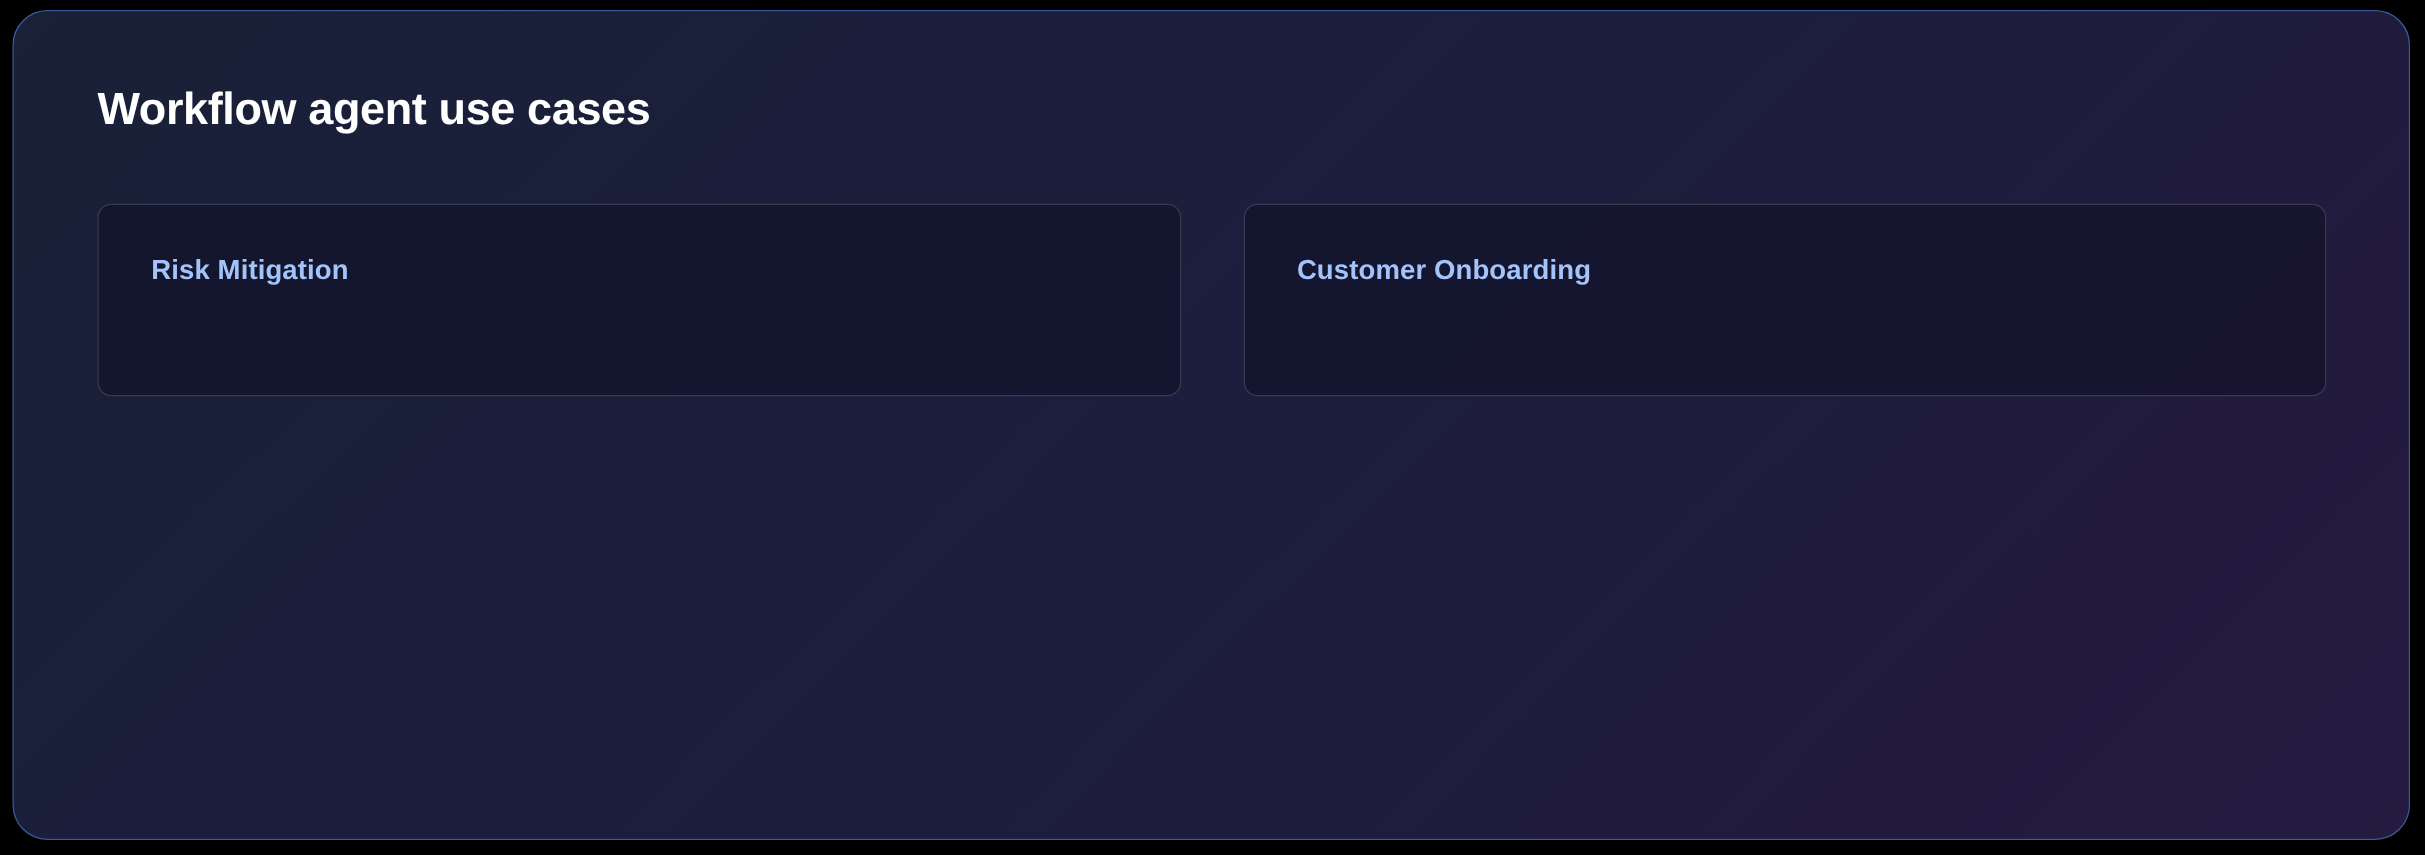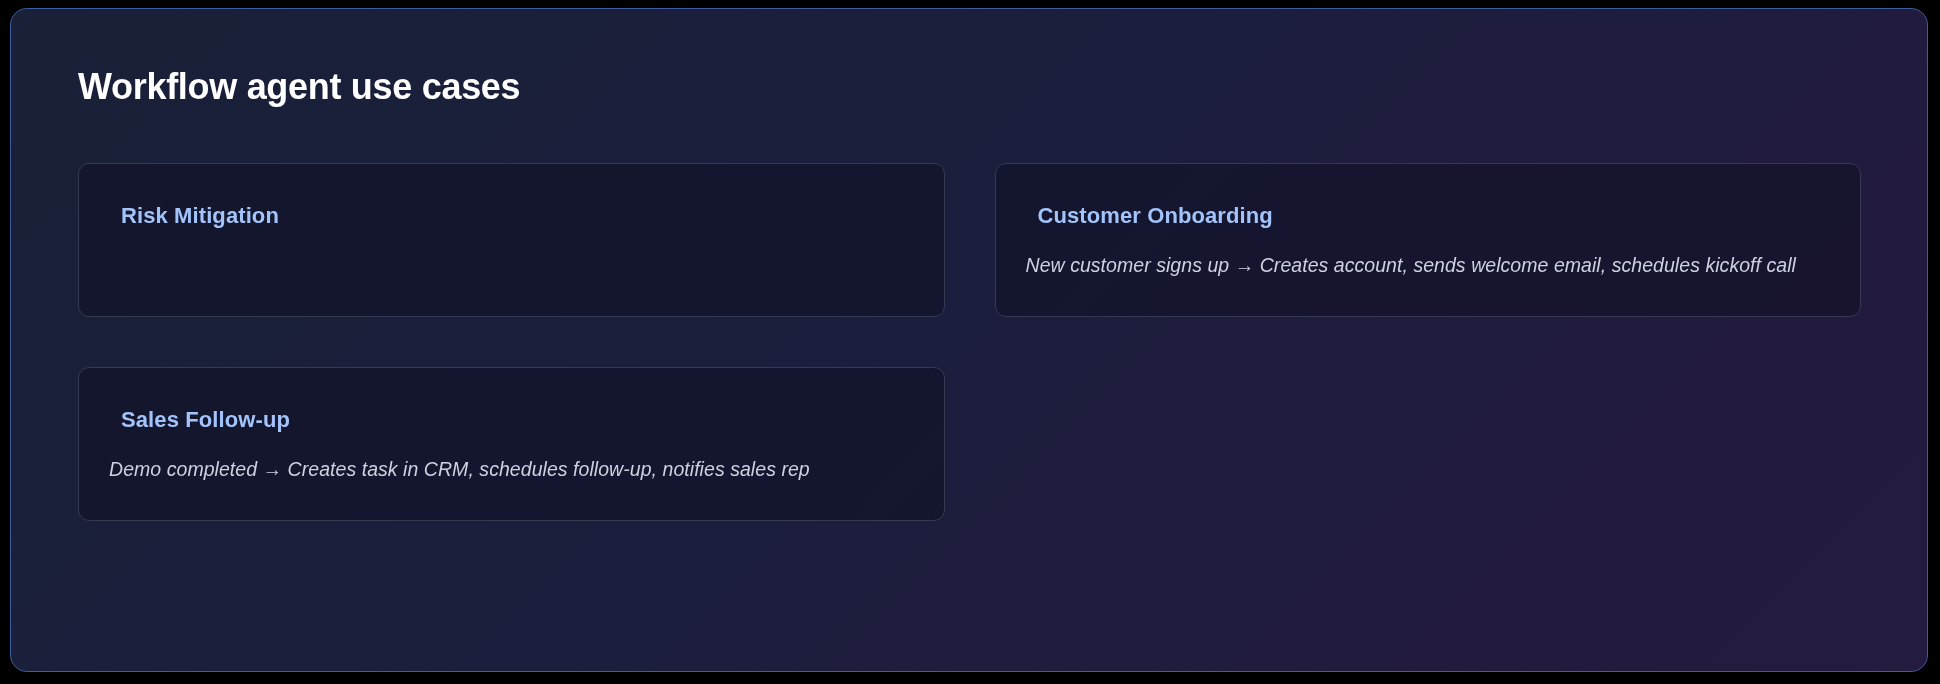--- a/index.html
+++ b/index.html
@@ -15,21 +15,21 @@
     -webkit-font-smoothing: antialiased;
   }
 
   #panel {
     position: absolute;
     left: 10px;
     top: 8px;
     width: 1918px;
     height: 664px;
     box-sizing: border-box;
-    border-radius: 17px;
+    border-radius: 28px;
     border: 1px solid #3b5c9e;
     background:
       linear-gradient(135deg,
         #1a2038 0%,
         #1a1f3a 22%,
         #1b1e3c 45%,
         #1f1c3d 68%,
         #231a3e 88%,
         #251b40 100%);
     overflow: hidden;
@@ -95,24 +95,19 @@
     <h1 id="page-title">Workflow agent use cases</h1>
 
     <div id="card-grid">
 
       <div class="use-case-card">
         <h2 class="card-title">Risk Mitigation</h2>
       </div>
 
       <div class="use-case-card">
         <h2 class="card-title">Customer Onboarding</h2>
-        <p class="card-desc">New customer signs up → Creates account, sends welcome email, schedules kickoff call</p>
       </div>
 
-      <div class="use-case-card">
-        <h2 class="card-title">Sales Follow-up</h2>
-        <p class="card-desc">Demo completed → Creates task in CRM, schedules follow-up, notifies sales rep</p>
-      </div>
 
 
     </div>
   </div>
 </div>
 
 </body></html>

